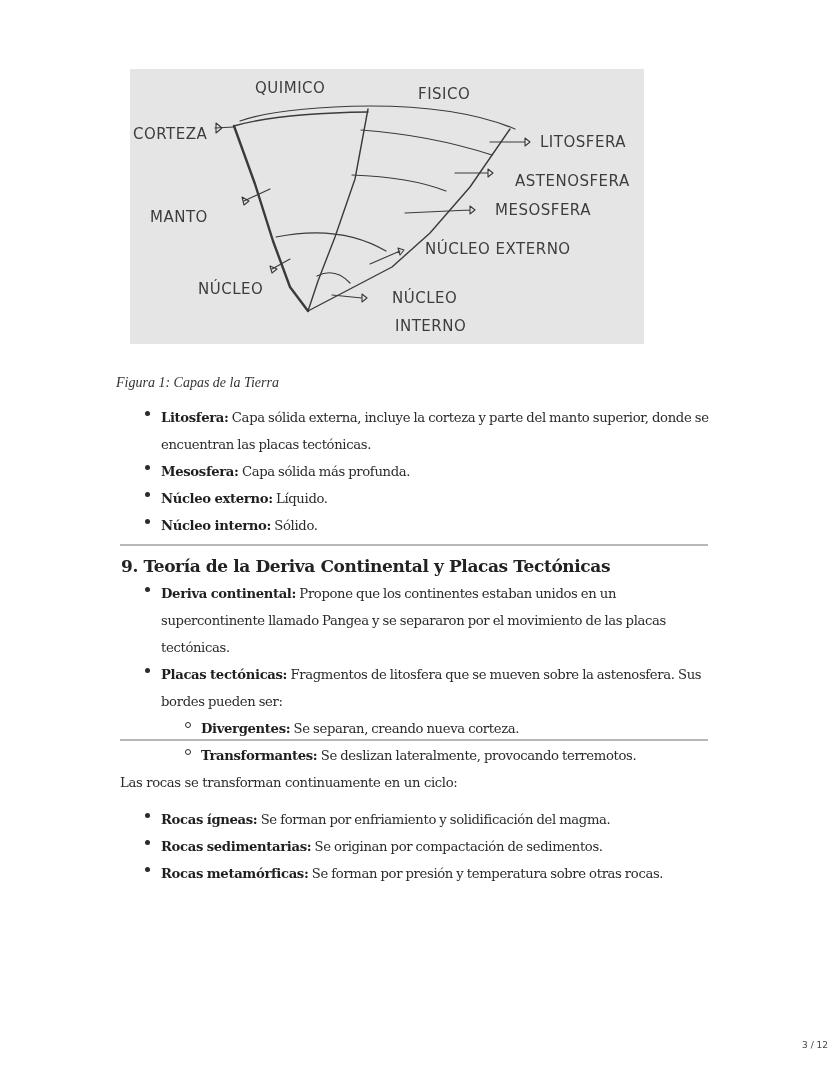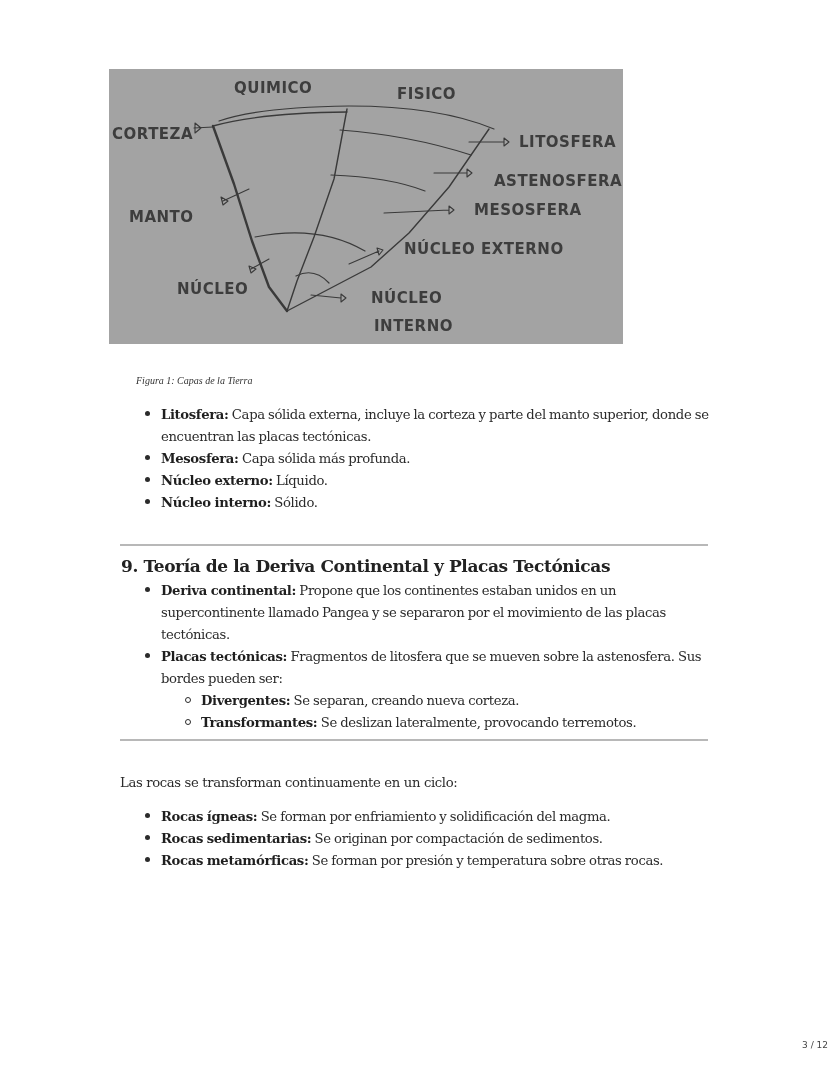--- a/index.html
+++ b/index.html
@@ -16,63 +16,62 @@
       color: #2b2b2b;
     }
     .page {
       position: absolute;
       left: 0; top: 0;
       width: 828px;
       height: 1071px;
     }
     .figure {
       position: absolute;
-      left: 109px;
+      left: 130px;
       top: 69px;
       width: 514px;
       height: 275px;
-      background: #a3a3a3;
-      font-weight: bold;
+      background: #e5e5e5;
     }
     .figure svg {
       width: 100%;
       height: 100%;
       display: block;
     }
     .sketch-line {
       stroke: #3a3a3a;
       fill: none;
       stroke-linecap: round;
       stroke-linejoin: round;
     }
     .sketch-text {
       font-family: "DejaVu Sans", "Liberation Sans", sans-serif;
       fill: #3d3d3d;
       font-size: 15px;
       letter-spacing: 0.5px;
     }
     .caption {
       position: absolute;
-      left: 136px;
+      left: 116px;
       top: 375px;
       font-style: italic;
-      font-size: 10px;
+      font-size: 14px;
       color: #333;
       font-family: "Liberation Serif", "DejaVu Serif", serif;
     }
     ul.bullets {
       list-style: none;
       margin: 0;
       padding: 0;
     }
     ul.bullets > li {
       position: relative;
       padding-left: 20px;
       font-size: 13.2px;
-      line-height: 22px;
+      line-height: 27px;
       font-family: "DejaVu Serif", serif;
       letter-spacing: -0.35px;
       word-spacing: -0.5px;
     }
     ul.bullets > li::before {
       content: "";
       position: absolute;
       left: 4px;
       top: 7px;
       width: 5px;

